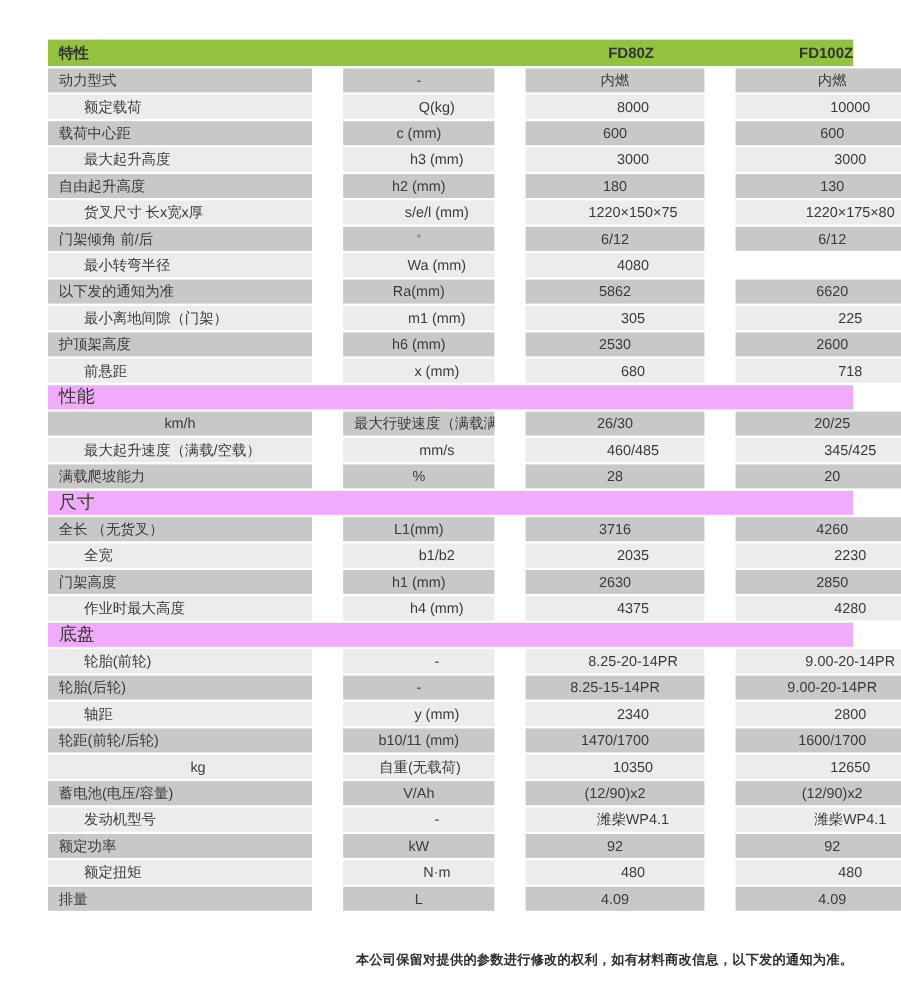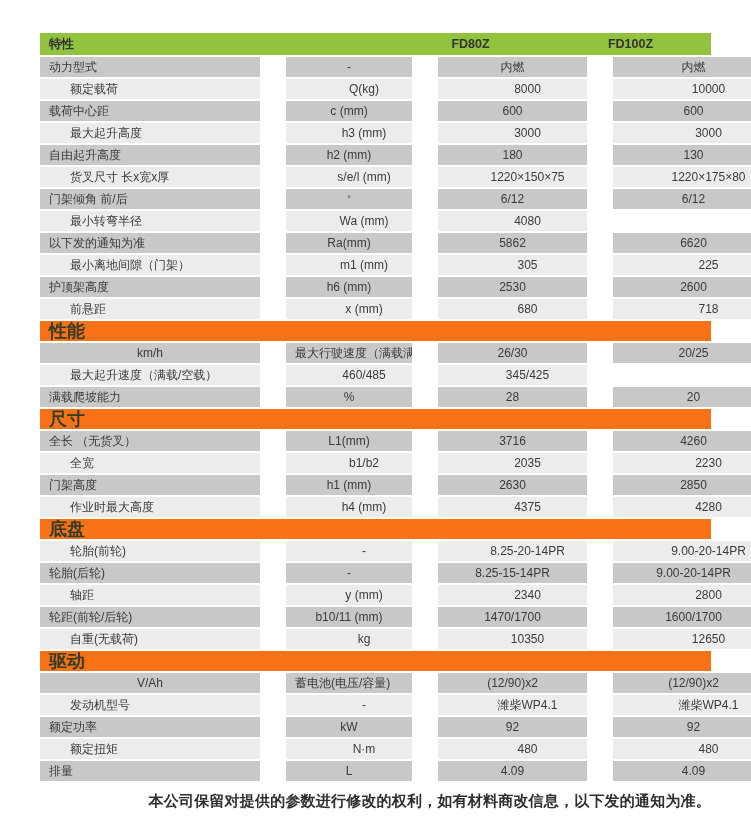--- a/index.html
+++ b/index.html
@@ -21,28 +21,28 @@
     grid-template-columns: 220px 126px 149px 161px;
     column-gap: 5px;
     height: 22px;
     line-height: 22px;
     background: #92c23e;
     font-weight: bold;
     font-size: 12.5px;
     color: #333333;
   }
   .thead-row .cell-label { text-align: left; padding-left: 9px; }
-  .thead-row .cell-center { text-align: center; }
+  .thead-row .cell-center { text-align: right; }
   .section-bar {
     height: 20px;
     line-height: 20px;
     margin-top: 2px;
-    background: #f97316;
-    font-weight: bold;
-    font-size: 18px;
+    background: #f0abfc;
+    font-weight: normal;
+    font-size: 15px;
     color: #343b26;
     padding-left: 9px;
   }
   .data-row {
     display: grid;
     grid-template-columns: 220px 126px 149px 161px;
     column-gap: 5px;
     margin-top: 2px;
     height: 20px;
     line-height: 20px;
@@ -55,21 +55,21 @@
   }
   .cell-label { text-align: left; padding-left: 9px; }
   .cell-center { text-align: center; }
   .shade-dark  { background: #c8c8c8; }
   .shade-light { background: #ececec; padding-left: 30px; }
   .unit-degree { font-size: 9px; vertical-align: 4px; }
   .footer-note {
     position: absolute;
     right: 40px;
     top: 792px;
-    font-size: 15px;
+    font-size: 11px;
     font-weight: bold;
     color: #2f2f2f;
     letter-spacing: 0.2px;
   }
 </style>
 </head>
 <body>
 
 <div class="spec-table">
   <div class="thead-row">
@@ -152,20 +152,21 @@
   </div>
       <div class="section-bar">性能</div>
       <div class="data-row">
     <div class="cell cell-center shade-dark">km/h</div>
     <div class="cell cell-label shade-dark">最大行驶速度（满载满载/空载）</div>
     <div class="cell cell-center shade-dark">26/30</div>
     <div class="cell cell-center shade-dark">20/25</div>
   </div>
       <div class="data-row">
     <div class="cell cell-label shade-light">最大起升速度（满载/空载）</div>
+    <div class="cell cell-center shade-light">mm/s</div>
     <div class="cell cell-center shade-light">460/485</div>
     <div class="cell cell-center shade-light">345/425</div>
   </div>
       <div class="data-row">
     <div class="cell cell-label shade-dark">满载爬坡能力</div>
     <div class="cell cell-center shade-dark">%</div>
     <div class="cell cell-center shade-dark">28</div>
     <div class="cell cell-center shade-dark">20</div>
   </div>
       <div class="section-bar">尺寸</div>
@@ -212,29 +213,28 @@
     <div class="cell cell-center shade-light">2340</div>
     <div class="cell cell-center shade-light">2800</div>
   </div>
       <div class="data-row">
     <div class="cell cell-label shade-dark">轮距(前轮/后轮)</div>
     <div class="cell cell-center shade-dark">b10/11 (mm)</div>
     <div class="cell cell-center shade-dark">1470/1700</div>
     <div class="cell cell-center shade-dark">1600/1700</div>
   </div>
       <div class="data-row">
+    <div class="cell cell-center shade-light">kg</div>
     <div class="cell cell-label shade-light">自重(无载荷)</div>
-    <div class="cell cell-center shade-light">kg</div>
     <div class="cell cell-center shade-light">10350</div>
     <div class="cell cell-center shade-light">12650</div>
   </div>
-      <div class="section-bar">驱动</div>
-      <div class="data-row">
+      <div class="data-row">
+    <div class="cell cell-label shade-dark">蓄电池(电压/容量)</div>
     <div class="cell cell-center shade-dark">V/Ah</div>
-    <div class="cell cell-label shade-dark">蓄电池(电压/容量)</div>
     <div class="cell cell-center shade-dark">(12/90)x2</div>
     <div class="cell cell-center shade-dark">(12/90)x2</div>
   </div>
       <div class="data-row">
     <div class="cell cell-label shade-light">发动机型号</div>
     <div class="cell cell-center shade-light">-</div>
     <div class="cell cell-center shade-light">潍柴WP4.1</div>
     <div class="cell cell-center shade-light">潍柴WP4.1</div>
   </div>
       <div class="data-row">

